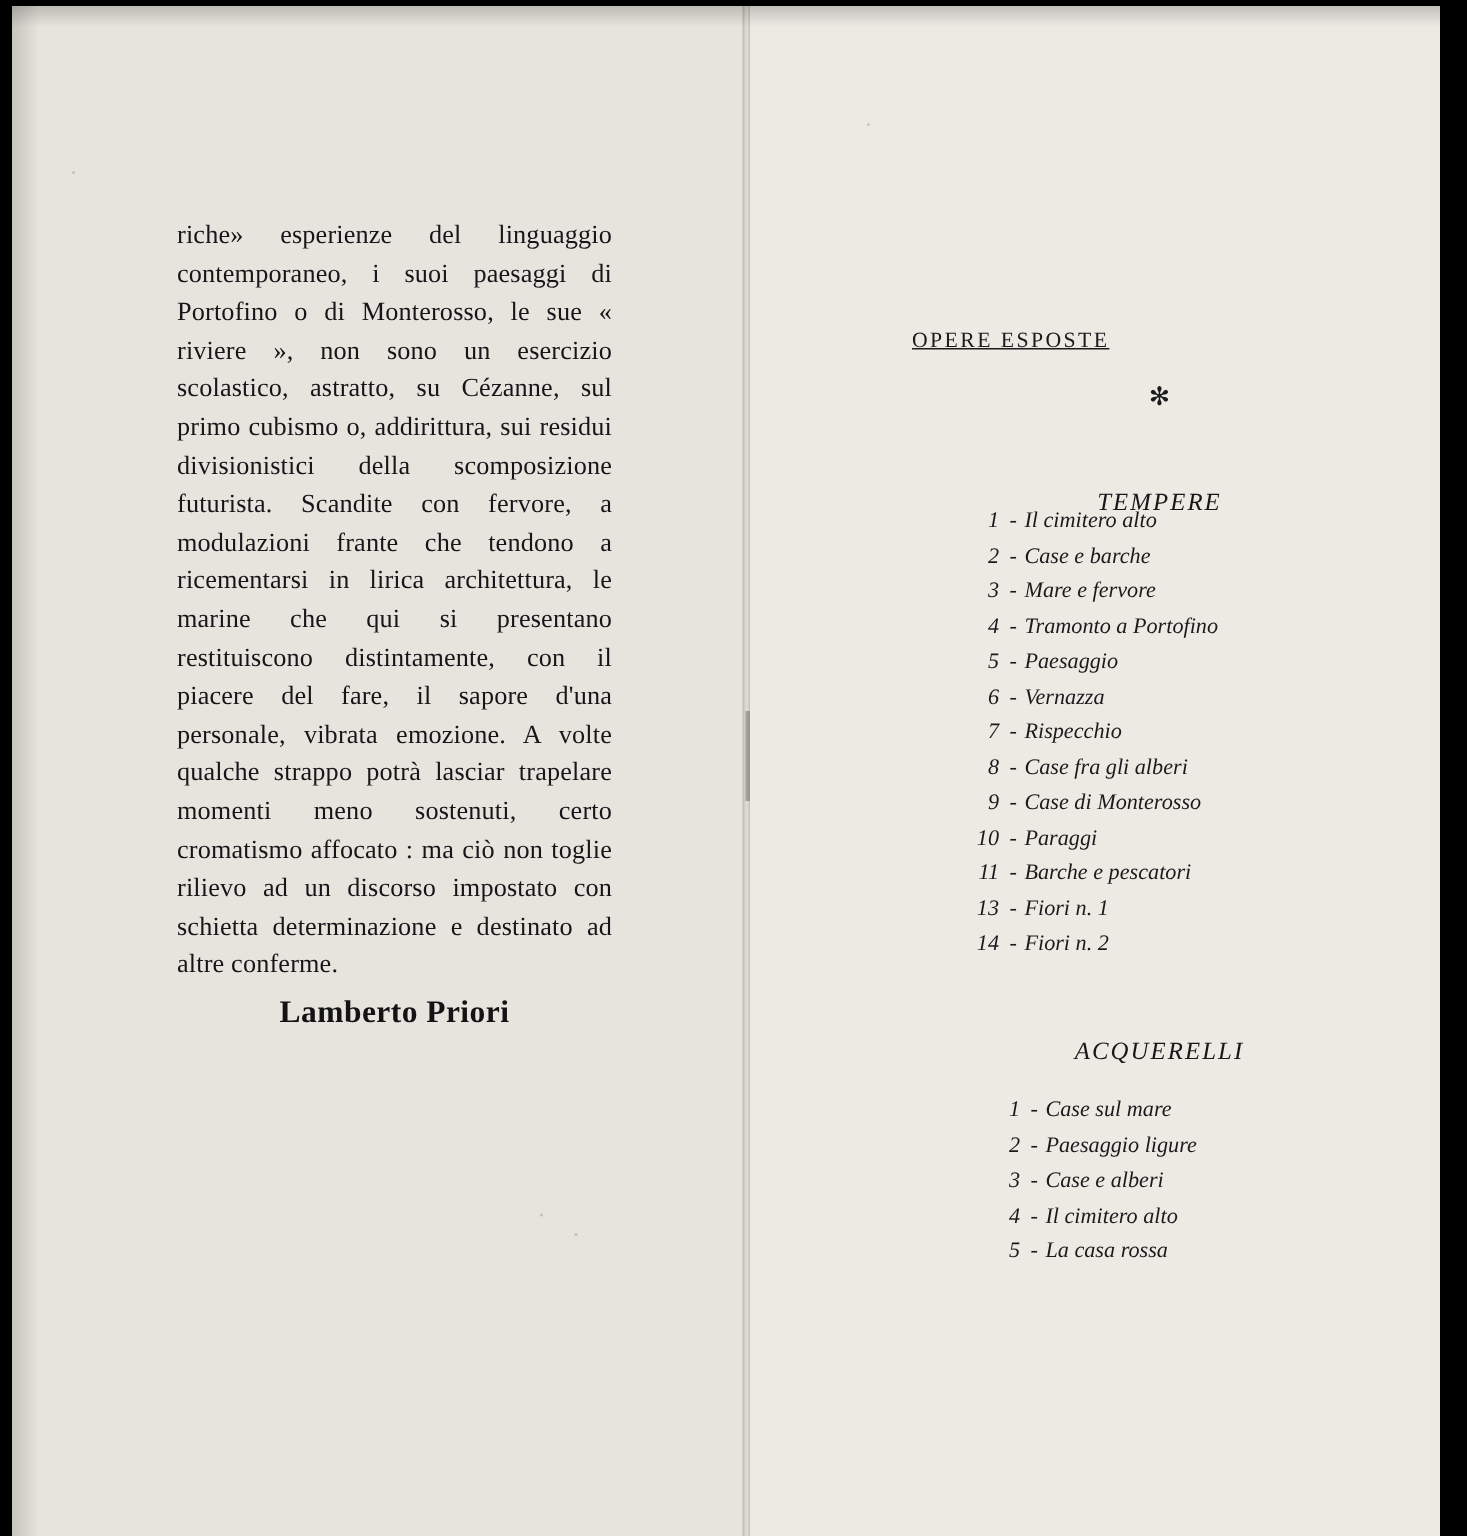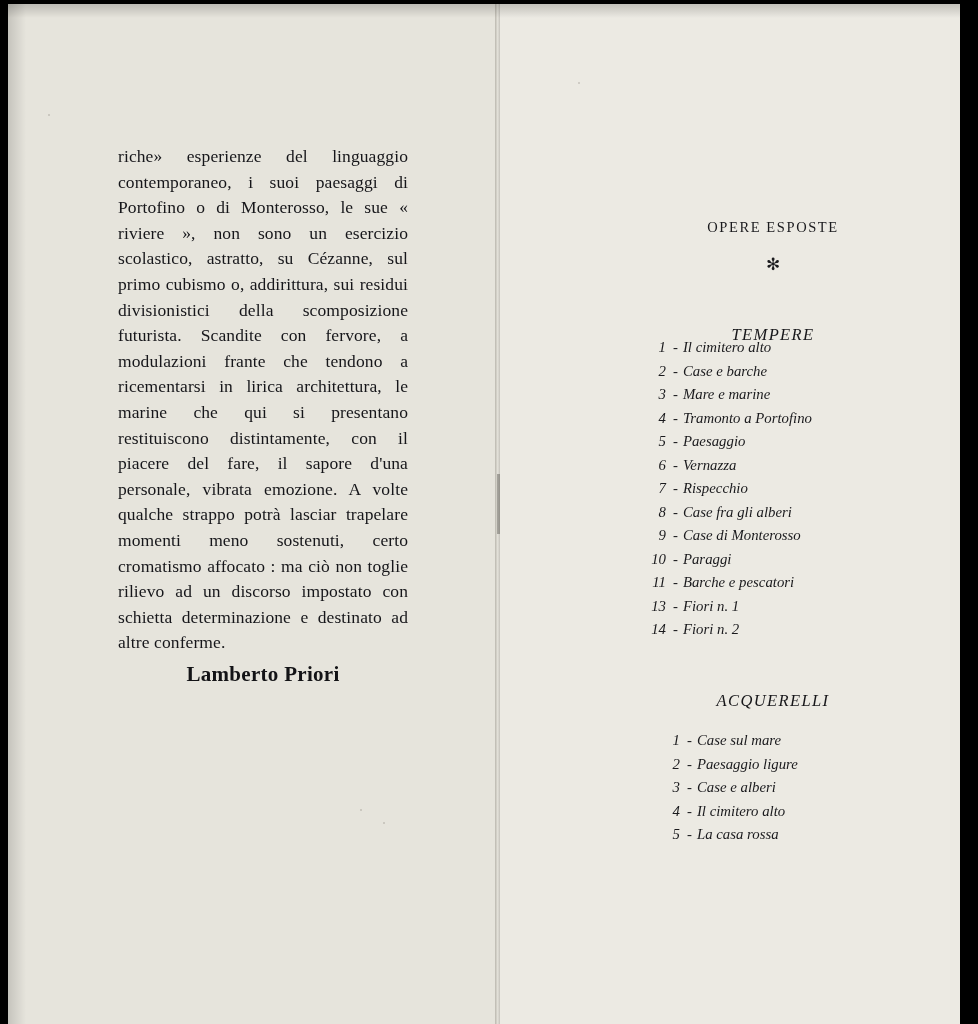--- a/index.html
+++ b/index.html
@@ -106,24 +106,24 @@
     left: 600px;
     top: 0;
     width: 330px;
     color: #1a1a1d;
   }
   .opere-title {
     position: absolute;
     left: 0;
     top: 215px;
     width: 330px;
-    text-align: center;
     font-size: 14.5px;
     letter-spacing: 1.6px;
     color: #1b1b1e;
+    text-decoration: underline;
   }
   .asterisk {
     position: absolute;
     left: 0;
     top: 250px;
     width: 330px;
     text-align: center;
     font-size: 17px;
     color: #1b1b1e;
   }
@@ -202,21 +202,21 @@
     <div class="signature">Lamberto Priori</div>
 
     <div class="right-col">
       <div class="opere-title">OPERE ESPOSTE</div>
       <div class="asterisk">✻</div>
 
       <div class="section-heading sec-tempere">TEMPERE</div>
       <ul class="work-list list-tempere">
         <li class="work-item li-indent"><span class="num">1</span><span class="sep">-</span><span>Il cimitero alto</span></li>
         <li class="work-item li-indent"><span class="num">2</span><span class="sep">-</span><span>Case e barche</span></li>
-        <li class="work-item li-indent"><span class="num">3</span><span class="sep">-</span><span>Mare e marine</span></li>
+        <li class="work-item li-indent"><span class="num">3</span><span class="sep">-</span><span>Mare e fervore</span></li>
         <li class="work-item li-indent"><span class="num">4</span><span class="sep">-</span><span>Tramonto a Portofino</span></li>
         <li class="work-item li-indent"><span class="num">5</span><span class="sep">-</span><span>Paesaggio</span></li>
         <li class="work-item li-indent"><span class="num">6</span><span class="sep">-</span><span>Vernazza</span></li>
         <li class="work-item li-indent"><span class="num">7</span><span class="sep">-</span><span>Rispecchio</span></li>
         <li class="work-item li-indent"><span class="num">8</span><span class="sep">-</span><span>Case fra gli alberi</span></li>
         <li class="work-item li-indent"><span class="num">9</span><span class="sep">-</span><span>Case di Monterosso</span></li>
         <li class="work-item li-indent"><span class="num">10</span><span class="sep">-</span><span>Paraggi</span></li>
         <li class="work-item li-indent"><span class="num">11</span><span class="sep">-</span><span>Barche e pescatori</span></li>
         <li class="work-item li-indent"><span class="num">13</span><span class="sep">-</span><span>Fiori n. 1</span></li>
         <li class="work-item li-indent"><span class="num">14</span><span class="sep">-</span><span>Fiori n. 2</span></li>

